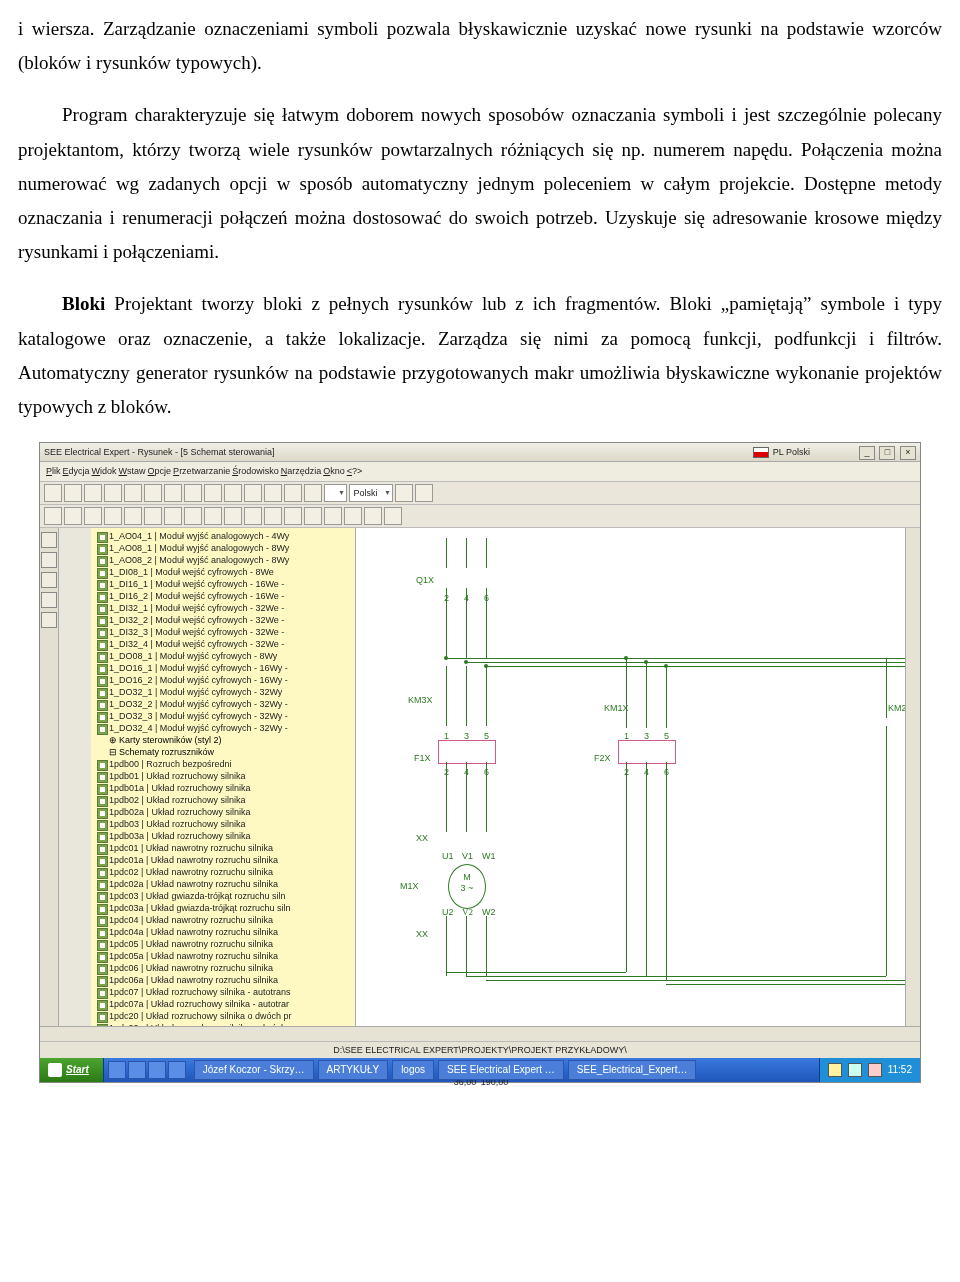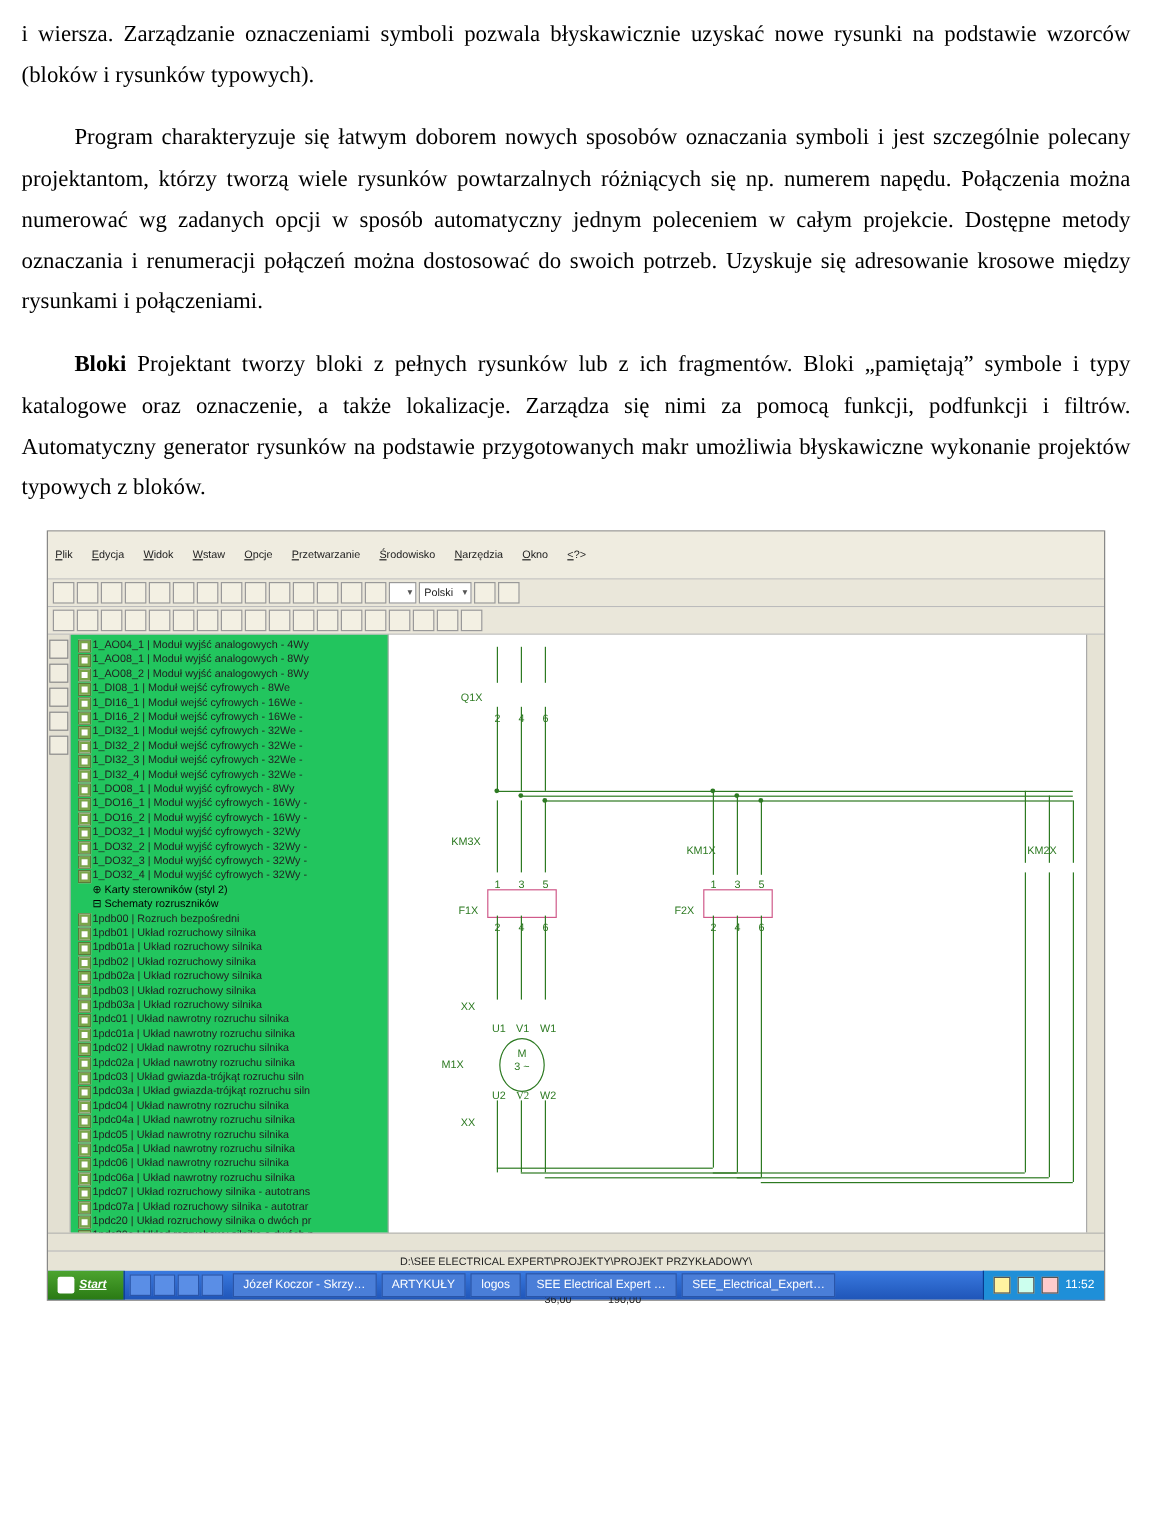--- a/index.html
+++ b/index.html
@@ -28,21 +28,21 @@
     display: flex; align-items: center; justify-content: space-between;
     background: linear-gradient(#f0efe6,#ddd9c8);
     border-bottom: 1px solid #aaa;
     height: 18px; padding: 0 4px;
   }
   .titlebar .winbtns span {
     display: inline-block; width: 14px; height: 12px; margin-left: 2px;
     border: 1px solid #888; background: #e7e3d3; text-align: center; line-height: 11px;
   }
   .menubar {
-    display: flex; gap: 16px; padding: 12px 6px;
+    display: flex; gap: 2px; padding: 2px 6px;
     background:#efece0; border-bottom:1px solid #bbb; height:15px; align-items:center;
   }
   .menubar span { cursor: default; }
   .menubar .u { text-decoration: underline; }
   .langbox {
     position:absolute; right:110px; top:1px;
     display:flex; align-items:center; gap:4px; font-size:9px;
   }
   .flag { width:14px; height:9px; background:#fff; border:1px solid #666;
           background-image: linear-gradient(#fff 50%, #d00 50%); }
@@ -53,22 +53,22 @@
   .toolbar .sel { height:16px; border:1px solid #999; background:#fff; padding:0 14px 0 4px; line-height:16px; position:relative; }
   .toolbar .sel::after{content:"▾"; position:absolute; right:2px; top:0; font-size:8px; color:#555;}
   .toolbar2 { display:flex; gap:2px; padding:2px 4px; background:#eae7da; border-bottom:1px solid #bbb; height:18px; align-items:center; }
   .appbody { display:flex; height:498px; }
   .sidebar-left {
     width:18px; background:#e3e0d2; border-right:1px solid #aaa;
     display:flex; flex-direction:column; gap:4px; padding-top:4px; align-items:center;
   }
   .sidebar-left .ic{ width:14px; height:14px; border:1px solid #888; background:#f0ede0;}
   .treepane {
-    width:260px; background:#22c55e; border-right:1px solid #aaa; overflow:hidden;
-    font-size:9px; line-height:12px; padding:2px 0 2px 4px;
+    width:260px; background:#fef9c3; border-right:1px solid #aaa; overflow:hidden;
+    font-size:9px; line-height:12px; padding:2px 0 2px 4px;margin-left:32px;
   }
   .treepane .row { white-space:nowrap; padding-left:14px; position:relative; }
   .treepane .row::before{
     content:""; position:absolute; left:2px; top:2px; width:9px; height:9px;
     background:#fff; border:1px solid #5a7a3a;
     box-shadow: inset 0 0 0 2px #7aa54a;
   }
   .treepane .folder::before{
     background:#f7e27a; border-color:#b8962a; box-shadow:none;
   }
@@ -76,21 +76,21 @@
   .canvas {
     flex:1; background:#ffffff; position:relative; overflow:hidden;
   }
   .scrollbar-v{ width:14px; background:#e6e3d5; border-left:1px solid #aaa;}
   .statusbar {
     display:flex; justify-content:space-between; align-items:center;
     background:#e7e4d6; border-top:1px solid #bbb; height:16px; padding:0 4px;
     font-size:9px;
     flex-direction:column;
   }
-  .statusbar .coords span{ margin-left:28px; }
+  .statusbar .coords span{ margin-left:2px; }
   .taskbar {
     display:flex; align-items:center; height:24px;
     background: linear-gradient(#3a7ae0,#1f55b8);
     font-size:10px; color:#fff;
   }
   .taskbar .start{
     display:flex; align-items:center; gap:4px;
     background:linear-gradient(#4ca42f,#2a7a14);
     height:24px; padding:0 14px 0 8px; font-weight:bold; font-style:italic;
     border-right:1px solid #0a3a90;
@@ -126,20 +126,32 @@
 <p>i wiersza. Zarządzanie oznaczeniami symboli pozwala błyskawicznie uzyskać nowe rysunki na podstawie wzorców (bloków i rysunków typowych).</p>
 
 <p class="indent">Program charakteryzuje się łatwym doborem nowych sposobów oznaczania symboli i jest szczególnie polecany projektantom, którzy tworzą wiele rysunków powtarzalnych różniących się np. numerem napędu. Połączenia można numerować wg zadanych opcji w sposób automatyczny jednym poleceniem w całym projekcie. Dostępne metody oznaczania i renumeracji połączeń można dostosować do swoich potrzeb. Uzyskuje się adresowanie krosowe między rysunkami i połączeniami.</p>
 
 <p class="indent">
   <b>Bloki</b><span> Projektant tworzy bloki z pełnych rysunków lub z ich fragmentów. Bloki „pamiętają” symbole i typy katalogowe oraz oznaczenie, a także lokalizacje. Zarządza się nimi za pomocą funkcji, podfunkcji i filtrów. Automatyczny generator rysunków na podstawie przygotowanych makr umożliwia błyskawiczne wykonanie projektów typowych z bloków.</span>
 </p>
 
 <div class="screenshot relwrap">
 
+  <div class="titlebar relwrap">
+    <span>SEE Electrical Expert - Rysunek - [5 Schemat sterowania]</span>
+    <div class="langbox">
+      <span class="flag"></span>
+      <span>PL Polski</span>
+    </div>
+    <div class="winbtns">
+      <span>_</span>
+      <span>□</span>
+      <span>×</span>
+    </div>
+  </div>
 
   <div class="menubar" id="menubar">
       <span><span class="u">P</span>lik</span>
       <span><span class="u">E</span>dycja</span>
       <span><span class="u">W</span>idok</span>
       <span><span class="u">W</span>staw</span>
       <span><span class="u">O</span>pcje</span>
       <span><span class="u">P</span>rzetwarzanie</span>
       <span><span class="u">Ś</span>rodowisko</span>
       <span><span class="u">N</span>arzędzia</span>

